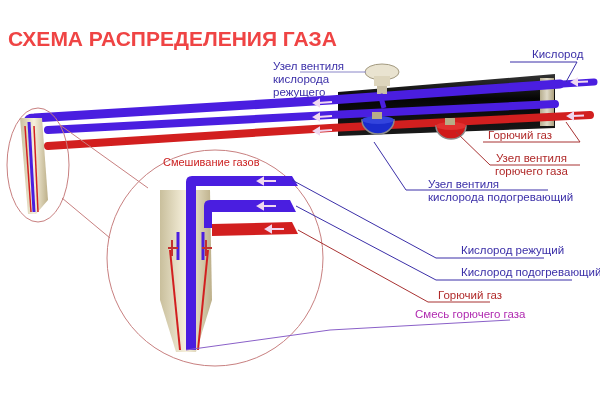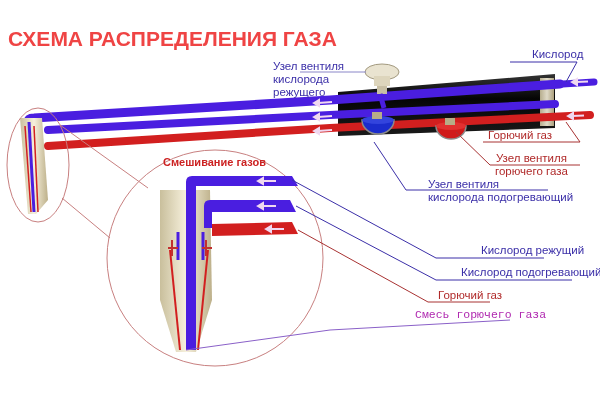--- a/index.html
+++ b/index.html
@@ -2,22 +2,22 @@
 <html><head>
 <meta charset="utf-8">
 <style>
   html, body { margin: 0; padding: 0; background: #ffffff; }
   body { width: 600px; height: 400px; position: relative; overflow: hidden; font-family: "Liberation Sans", sans-serif; }
   #stage { position: absolute; left: 0; top: 0; width: 600px; height: 400px; }
   .title { position: absolute; left: 8px; top: 27px; font-size: 21px; font-weight: bold; color: #ef4444; letter-spacing: 0px; white-space: nowrap; }
   .lbl { position: absolute; font-size: 11.5px; line-height: 13px; white-space: nowrap; }
   .blue { color: #3b2fa8; margin-left: 23px; }
   .red { color: #b02a2a; }
-  .magenta { color: #b02ab0; font-family: Liberation Mono, monospace; }
-  .mix-title { position: absolute; left: 163px; top: 156px; font-size: 11px; font-weight: bold; color: #cc2222; white-space: nowrap; }
+  .magenta { color: #b02ab0; }
+  .mix-title { position: absolute; left: 163px; top: 156px; font-size: 11px; font-weight: normal; color: #cc2222; white-space: nowrap; }
 </style>
 </head>
 <body>
 
 <svg id="stage" viewBox="0 0 600 400" xmlns="http://www.w3.org/2000/svg">
   <defs>
     <linearGradient id="brass" x1="0" x2="1" y1="0" y2="0">
       <stop offset="0" stop-color="#c9bf9c"></stop>
       <stop offset="0.5" stop-color="#f6f0dc"></stop>
       <stop offset="1" stop-color="#bdb08a"></stop>
@@ -140,19 +140,19 @@
   <div>горючего газа</div>
 </div>
 
 <div class="lbl blue" style="left:405px; top:178px;">
   <div>Узел вентиля</div>
   <div>кислорода подогревающий</div>
 </div>
 
 <div class="mix-title">Смешивание газов</div>
 
-<div class="lbl blue" style="left:458px; top:244px;">Кислород режущий</div>
+<div class="lbl blue" style="left:438px; top:244px;">Кислород режущий</div>
 <div class="lbl blue" style="left:438px; top:266px;">Кислород подогревающий</div>
 <div class="lbl red" style="left:438px; top:289px;">Горючий газ</div>
 
 <div class="lbl magenta" style="left:415px; top:308px;">
   <div>Смесь горючего газа</div>
 </div>
 
 </body></html>

